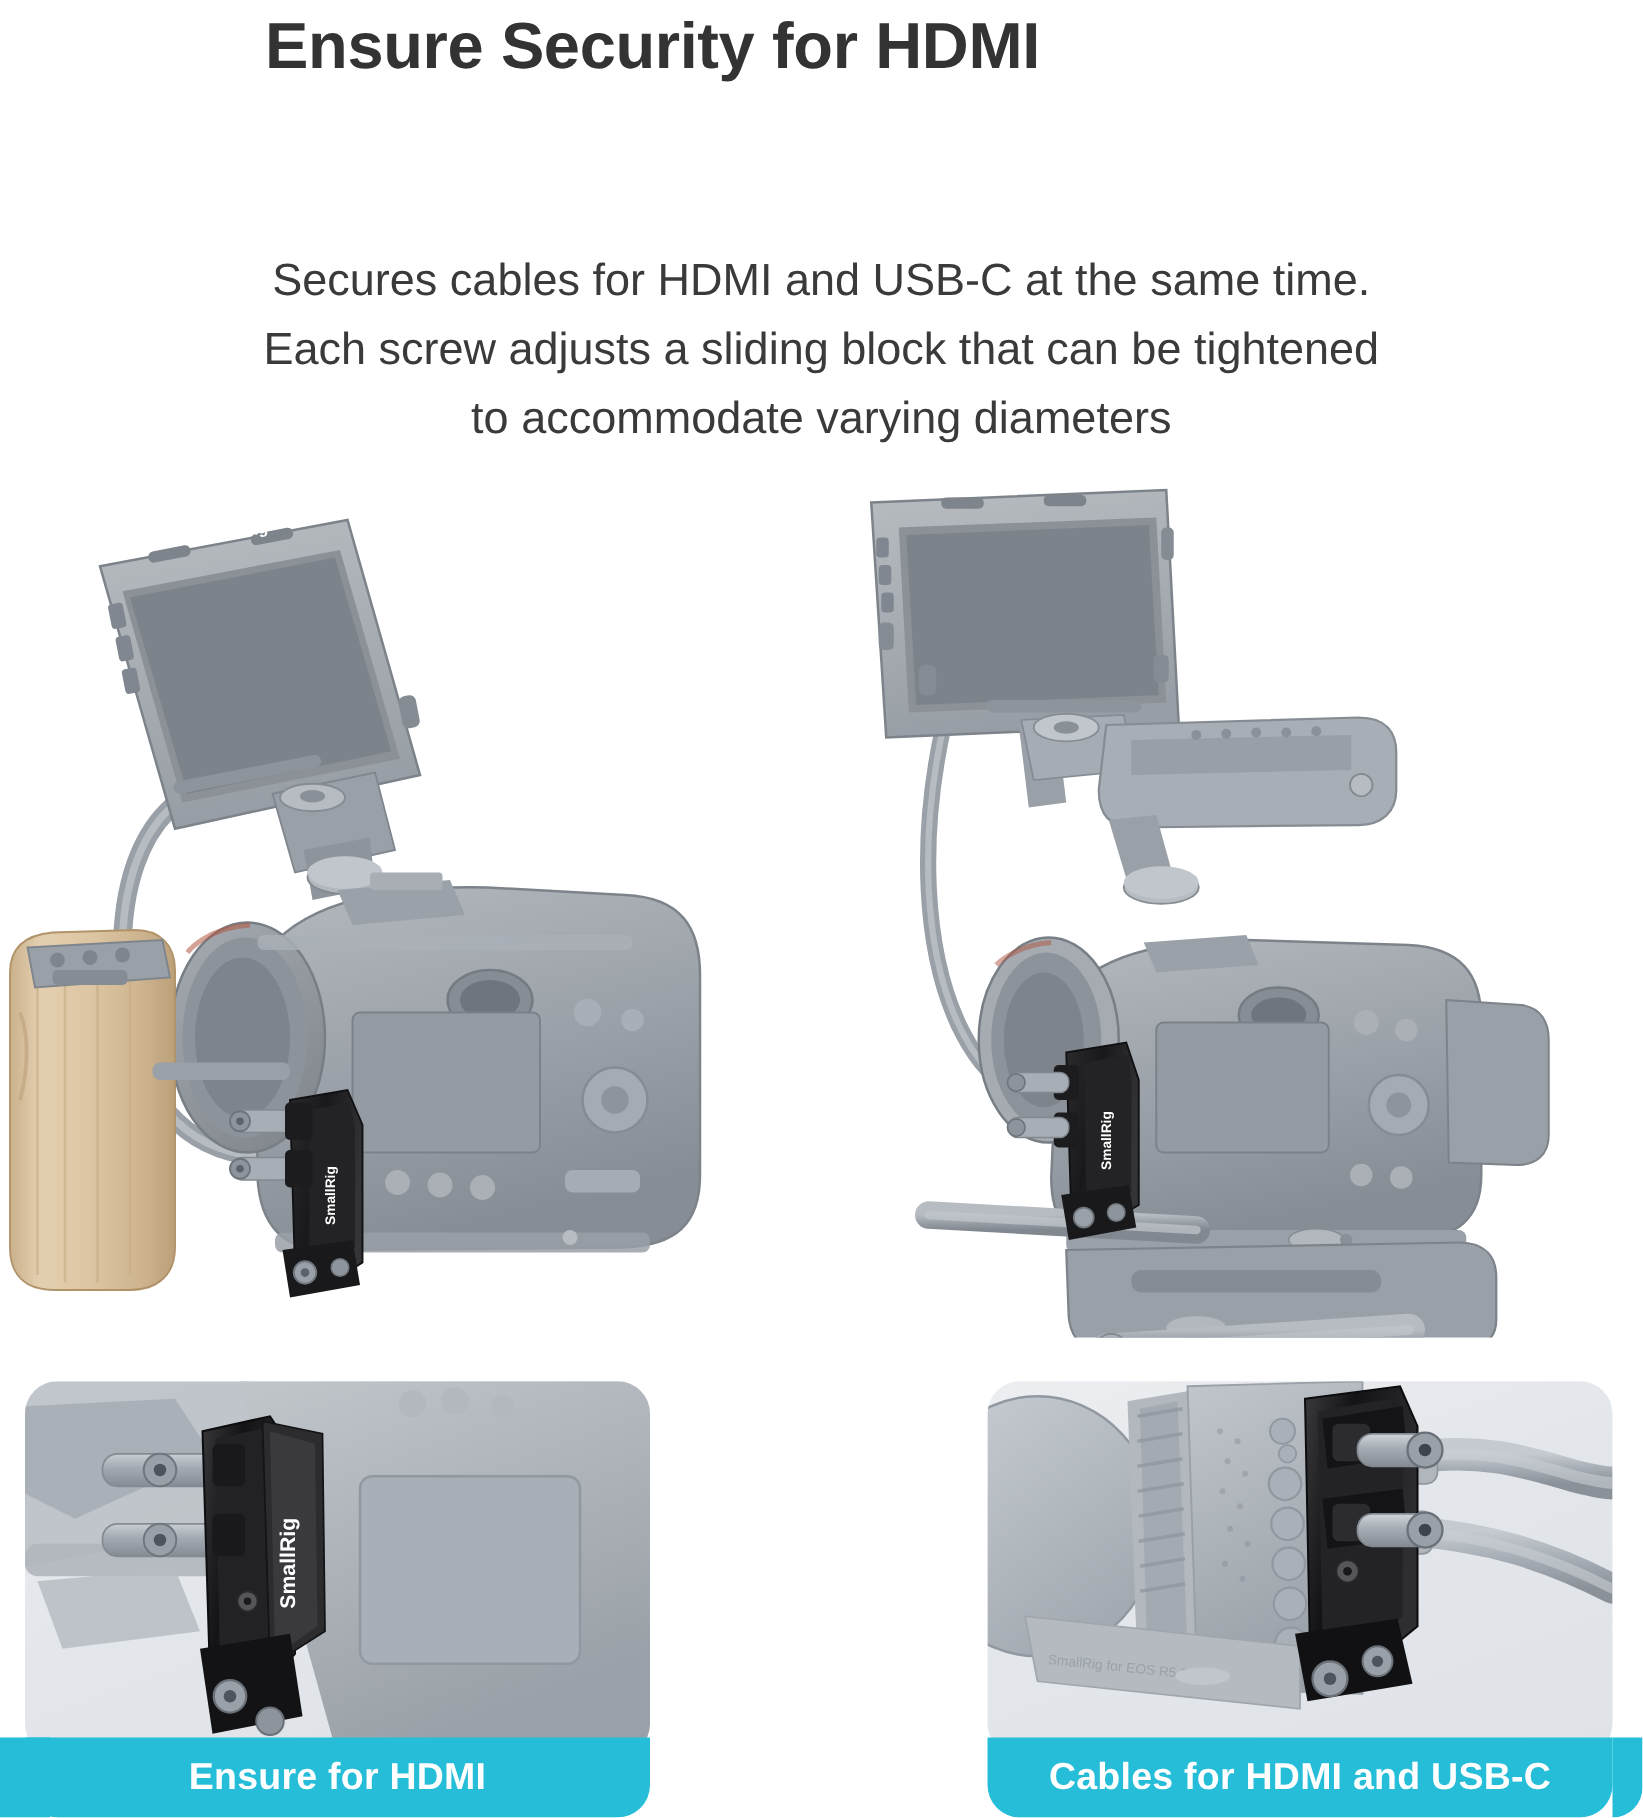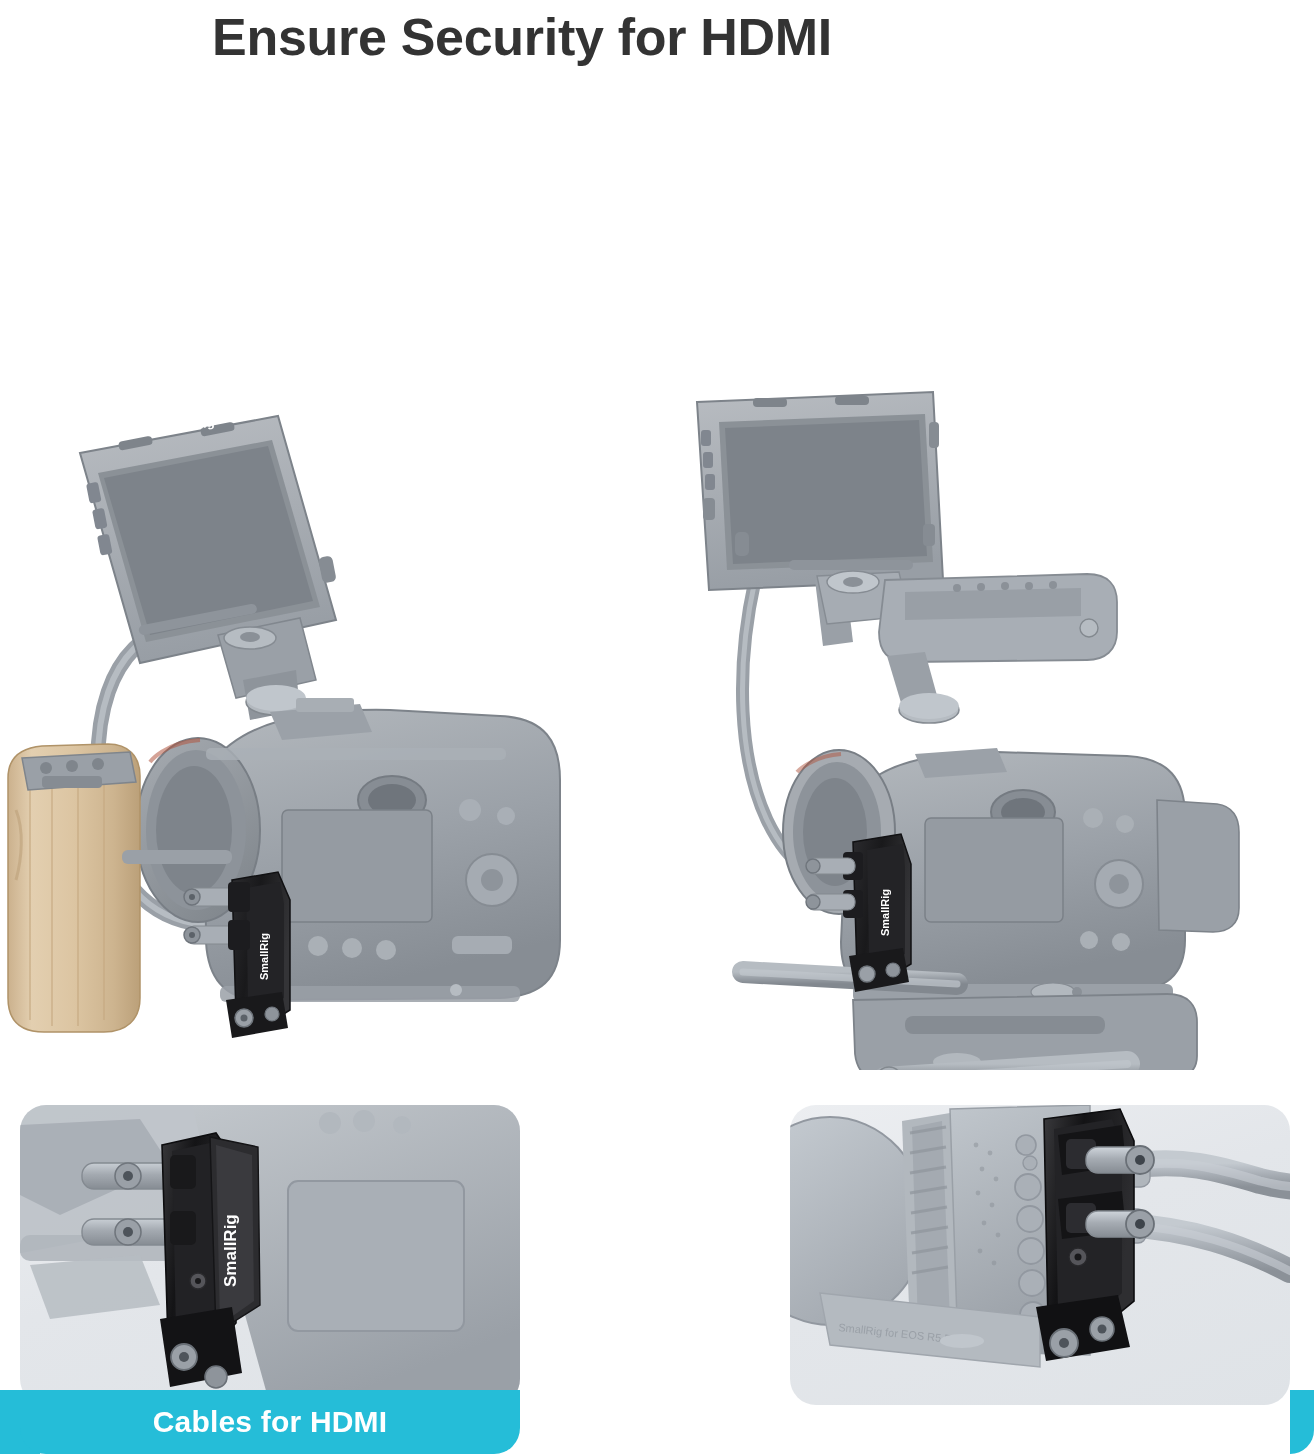--- a/index.html
+++ b/index.html
@@ -78,20 +78,25 @@
 </style>
 </head>
 <body>
 
 <div class="page">
 
   <div class="headline">
     <span>Ensure Security for HDMI</span>
   </div>
 
+  <div class="subhead">
+    <span>Secures cables for HDMI and USB-C at the same time.</span>
+    <span>Each screw adjusts a sliding block that can be tightened</span>
+    <span>to accommodate varying diameters</span>
+  </div>
 
   <div class="hero-row">
 
     <div class="hero hero-left">
       <svg width="657" height="690" viewBox="0 0 657 690">
         <defs>
           <linearGradient id="woodG" x1="0" y1="0" x2="1" y2="0">
             <stop offset="0%" stop-color="#cbb18d"></stop>
             <stop offset="18%" stop-color="#e3cfb0"></stop>
             <stop offset="50%" stop-color="#dcc5a2"></stop>
@@ -528,18 +533,21 @@
         <circle cx="274" cy="238" r="14" fill="#9aa0a7" stroke="#6a7077" stroke-width="1.8"></circle>
         <circle cx="274" cy="238" r="5" fill="#4e545b"></circle>
         <circle cx="312" cy="224" r="12" fill="#9aa0a7" stroke="#6a7077" stroke-width="1.6"></circle>
         <circle cx="312" cy="224" r="4.5" fill="#4e545b"></circle>
       </g>
     </svg>
   </div>
 
   <div class="cap-ext cap-ext-l"></div>
   <div class="caption caption-left">
-    <span>Cables for HDMI</span>
-  </div>
-
+    <span>Ensure for HDMI</span>
+  </div>
+
+  <div class="caption caption-right">
+    <span>Cables for HDMI and USB-C</span>
+  </div>
   <div class="cap-ext cap-ext-r"></div>
 
 </div>
 
 </body></html>

